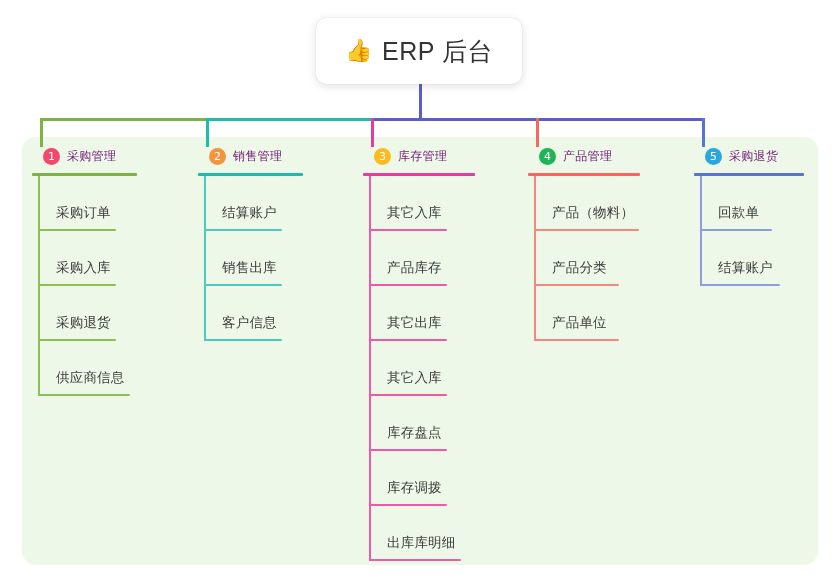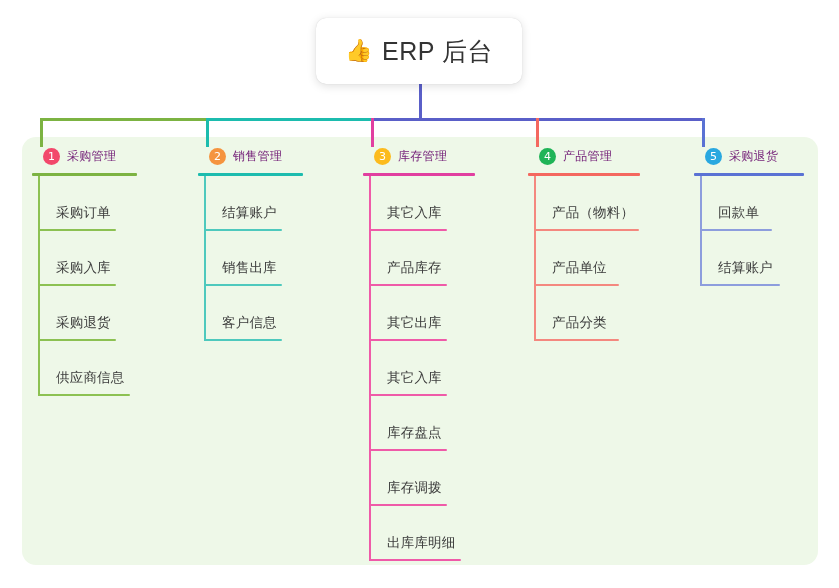--- a/index.html
+++ b/index.html
@@ -252,26 +252,26 @@
       </div>
       <div class="head-rule" style="width: 112px; background: rgb(244, 104, 95);"></div>
       <div class="leaves">
         <div class="leaf">
           <div class="stem" style="background: rgb(244, 136, 127);"></div>
           <div class="label">产品（物料）</div>
           <div class="rule" style="width: 105px; background: rgb(244, 136, 127);"></div>
         </div>
         <div class="leaf">
           <div class="stem" style="background: rgb(244, 136, 127);"></div>
+          <div class="label">产品分类</div>
+          <div class="rule" style="width: 85px; background: rgb(244, 136, 127);"></div>
+        </div>
+        <div class="leaf">
+          <div class="stem" style="background: rgb(244, 136, 127);"></div>
           <div class="label">产品单位</div>
-          <div class="rule" style="width: 85px; background: rgb(244, 136, 127);"></div>
-        </div>
-        <div class="leaf">
-          <div class="stem" style="background: rgb(244, 136, 127);"></div>
-          <div class="label">产品分类</div>
           <div class="rule" style="width: 85px; background: rgb(244, 136, 127);"></div>
         </div>
       </div>
     </div>
     <div class="column" style="left: 694px;">
       <div class="col-head">
         <span class="badge" style="background: rgb(41, 168, 224);">5</span>
         <span class="col-title">采购退货</span>
       </div>
       <div class="head-rule" style="width: 110px; background: rgb(90, 114, 212);"></div>

